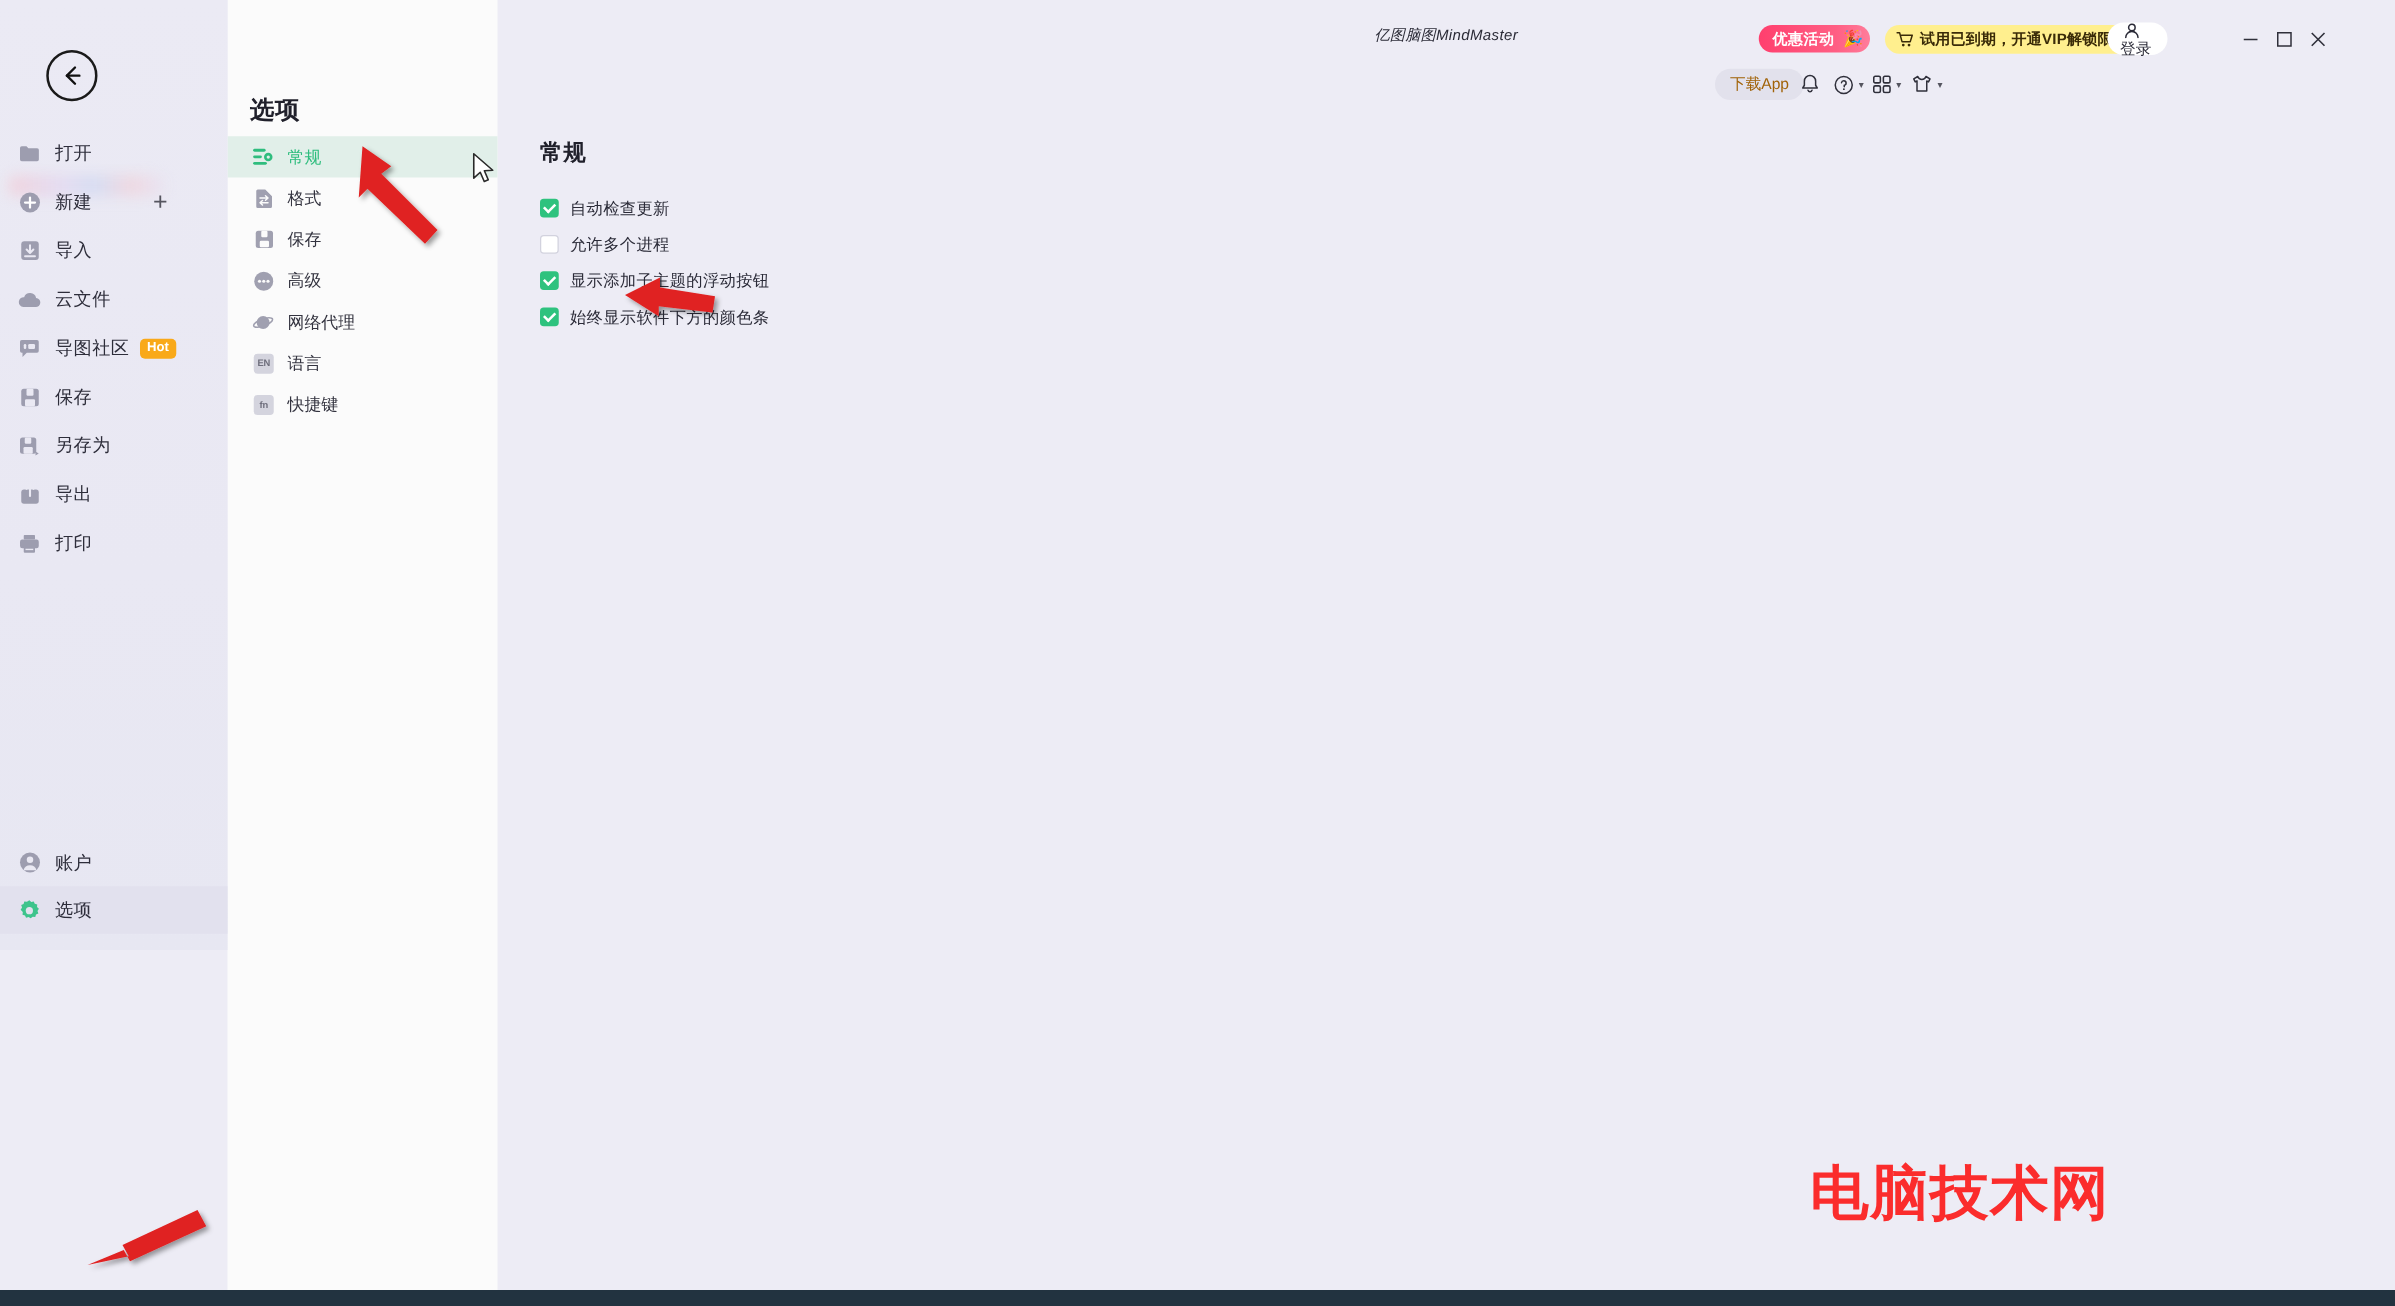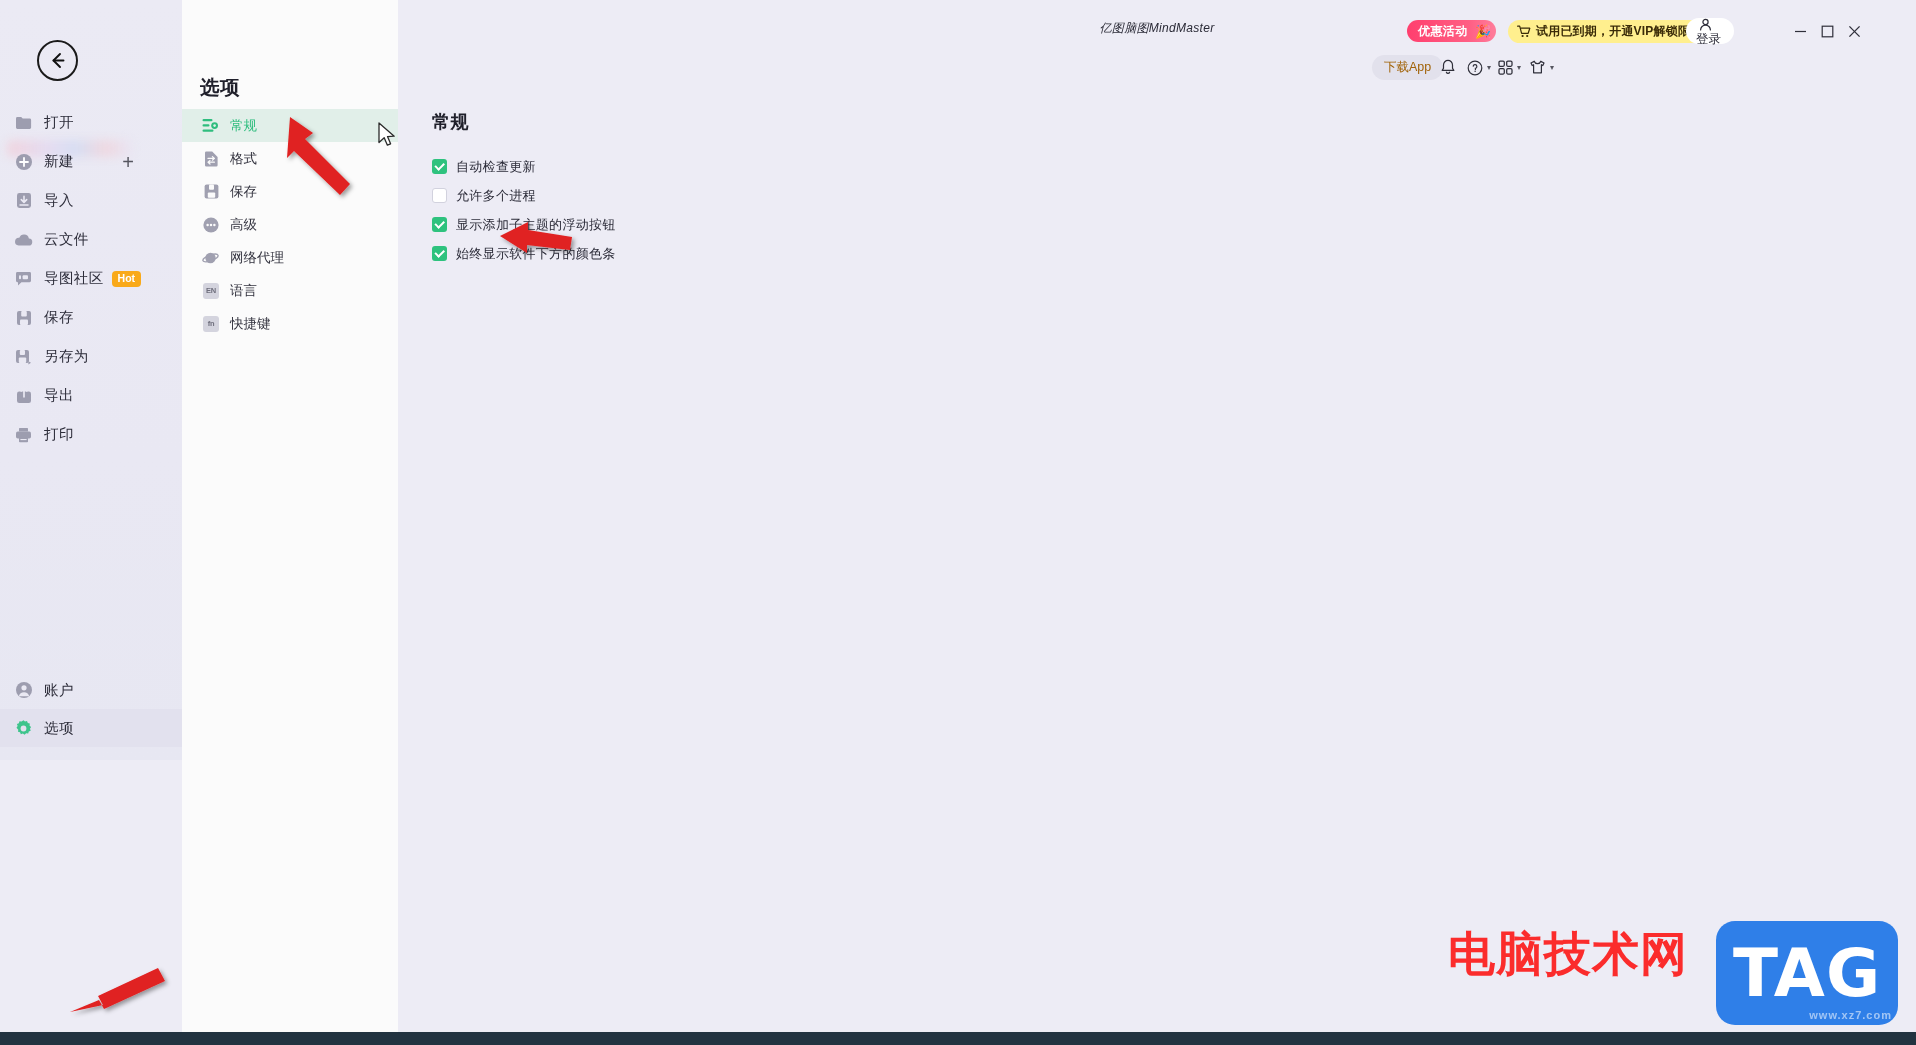--- a/index.html
+++ b/index.html
@@ -720,21 +720,17 @@
       <path d="M70 1012 L103 1005 L98 996 L158 968 L165 981 L104 1009 L99 1000 Z" fill="#e02020"></path>
     </g>
   </svg>
 
   <svg class="cursor" style="left:378px;top:122px;width:20px;height:27px;" viewBox="0 0 20 27">
     <path d="M1 1 L1 20.5 L6.2 15.8 L9.4 23.2 L12.6 21.8 L9.5 14.6 L16.2 14.2 Z" fill="#ffffff" stroke="#2a2a2a" stroke-width="1.3" stroke-linejoin="round"></path>
   </svg>
 
   <div class="watermark">
     <div class="wm-text">电脑技术网</div>
-    <div class="wm-tag">
-      <span>TAG</span>
-      <span class="wm-sub">www.xz7.com</span>
-    </div>
   </div>
 
   <div class="bottombar"></div>
 
 </div>
 
 </body></html>

